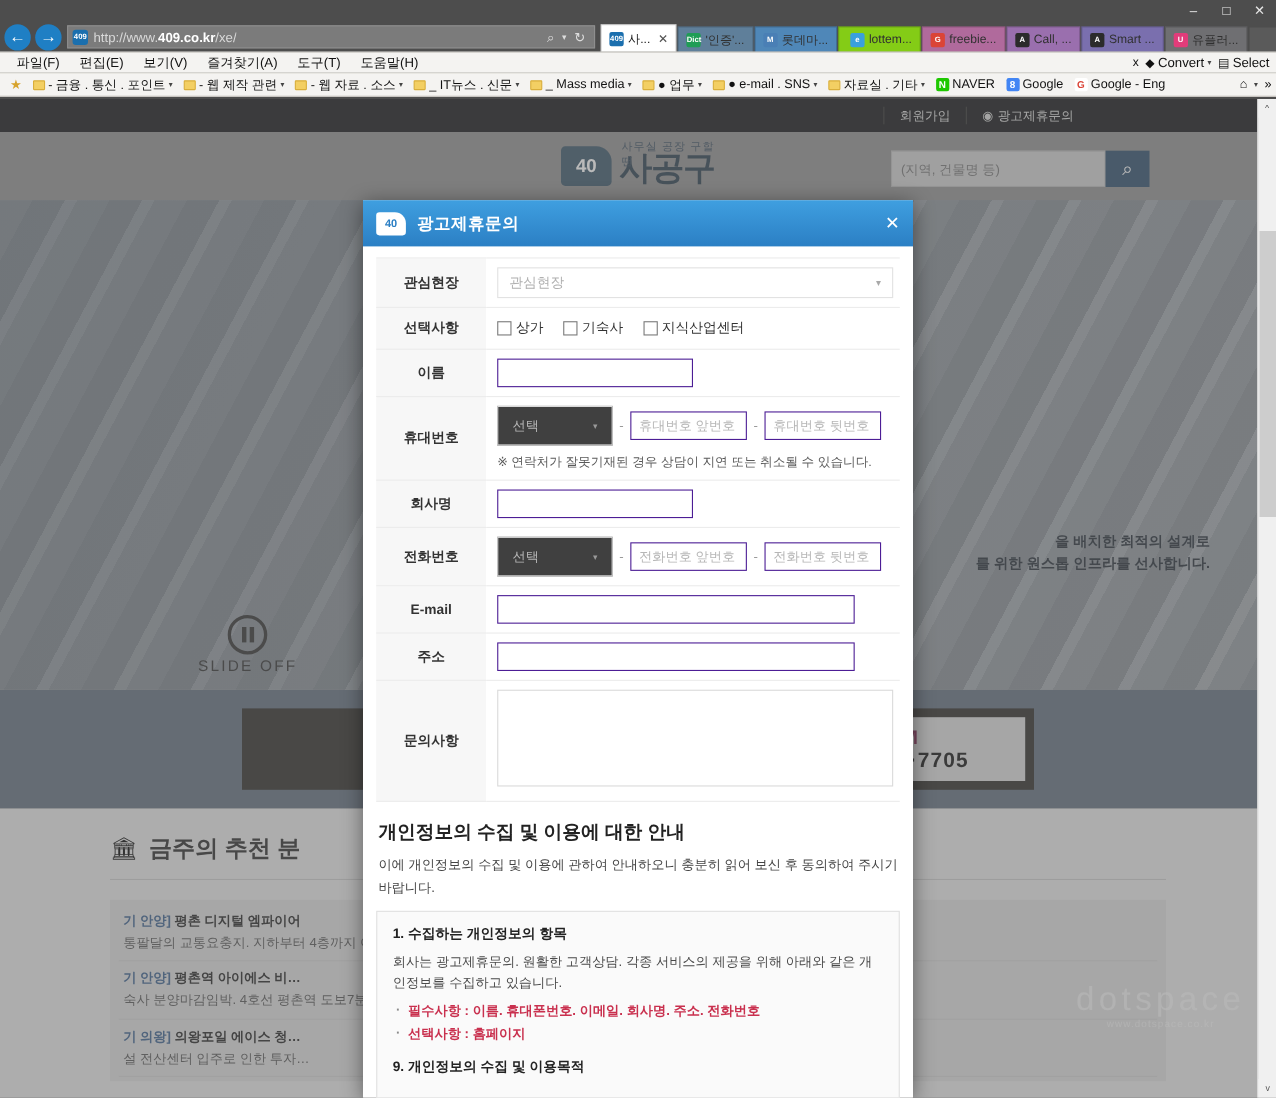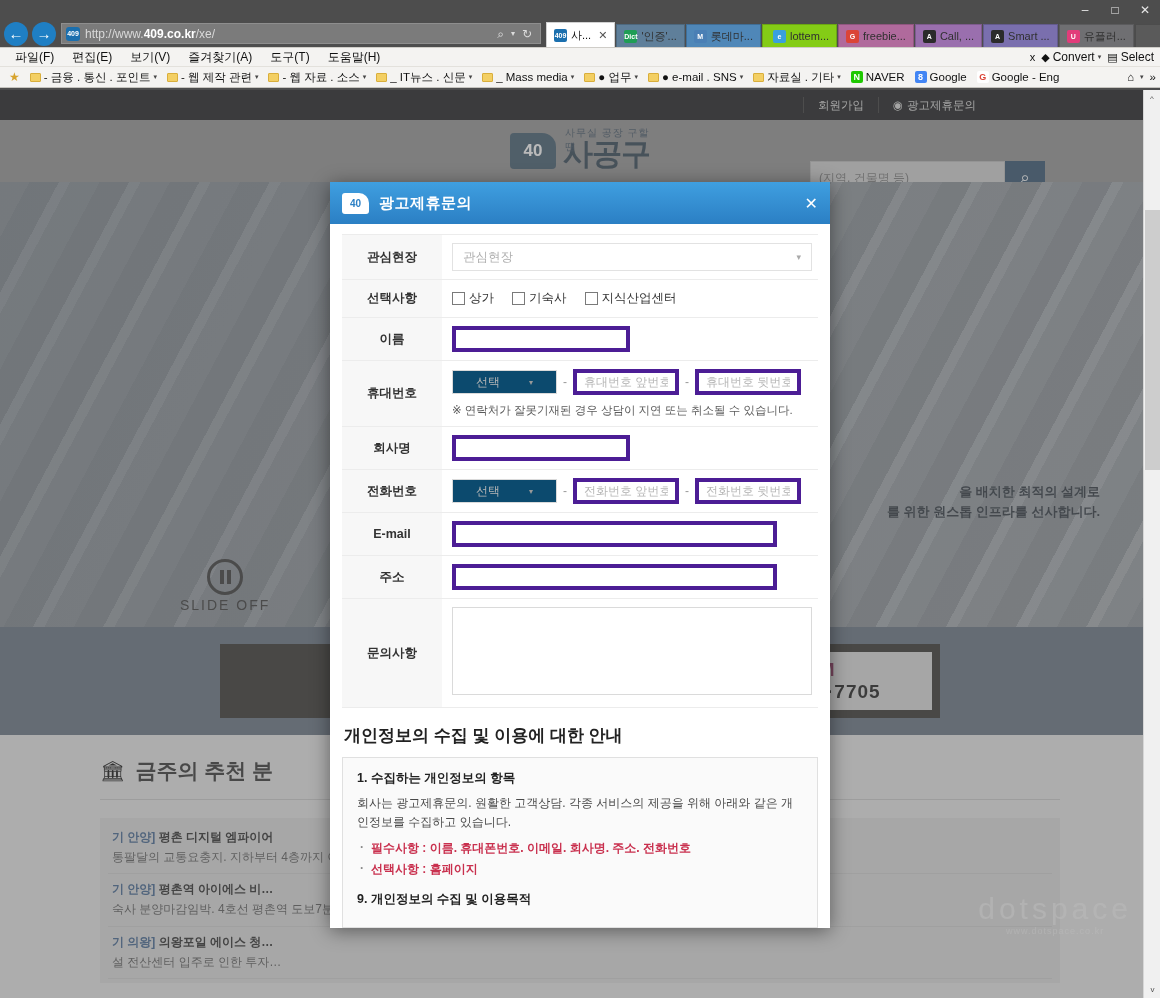--- a/index.html
+++ b/index.html
@@ -103,21 +103,21 @@
     position:relative;
   }
   .logo-wrap { display:flex; align-items:flex-end; gap:7px; }
   .logo-badge {
     width:46px;height:36px;background:#2d5775;color:#fff;font-weight:bold;font-size:17px;
     display:flex;align-items:center;justify-content:center;
     border-radius:4px 14px 4px 4px;
   }
   .logo-ko { font-size:30px; font-weight:800; color:#1f3d57; letter-spacing:-1px; line-height:1;}
   .logo-sub { position:absolute; font-size:10px; color:#34506b; letter-spacing:1px;}
-  .searchbox { position:absolute; right:115px; top:17px; display:flex;margin-top:24px; }
+  .searchbox { position:absolute; right:115px; top:17px; display:flex; }
   .searchbox input {
     width:195px; height:33px; border:1px solid #b9b9b9; background:#cfcfcf;
     font-size:12px; color:#6d6d6d; padding:0 8px; outline:none;
   }
   .searchbtn { width:40px;height:33px;background:#1d4f7c;color:#fff;display:flex;align-items:center;justify-content:center;font-size:17px;}
 
   .hero {
     height:445px; position:relative; overflow:hidden;
     background:
       linear-gradient(115deg, rgba(95,110,125,.55), rgba(120,130,140,.35)),
@@ -200,27 +200,27 @@
   table.fm { width:100%; border-collapse:collapse; table-layout:fixed; }
   table.fm tr { border-bottom:1px solid #ececec; }
   table.fm tr:first-child { border-top:1px solid #ececec; }
   table.fm th {
     width:100px; background:#f7f7f7; font-size:12.5px; font-weight:700; color:#333;
     text-align:center; padding:10px 4px; vertical-align:middle;
   }
   table.fm td { padding:8px 6px 8px 10px; background:#fff; }
 
   .inp {
-    height:26px; border:4px solid #4c1d95; background:#fff; font-size:12px; color:#444;
+    height:26px; border:1px solid #4c1d95; background:#fff; font-size:12px; color:#444;
     padding:0 7px; outline:none; font-family:inherit;
   }
   .inp::placeholder { color:#b6b6b6; }
   .sel {
-    width:105px; height:24px; border:1px solid #dadada; background:#0c4a6e;
-    font-size:12px; color:#b6b6b6; padding:0 23px; display:flex; align-items:center;
+    width:105px; height:36px; border:1px solid #dadada; background:#404040;
+    font-size:12px; color:#b6b6b6; padding:0 13px; display:flex; align-items:center;
   }
   .sel .ar { margin-left:auto; font-size:8px; color:#999; }
   .wide-sel {
     width:100%; height:28px; border:1px solid #e2e2e2; background:#fff;
     display:flex; align-items:center; padding:0 10px; font-size:12.5px; color:#b0b0b0;
   }
   .wide-sel .ar { margin-left:auto; font-size:9px; color:#a9a9a9;}
   .row-inline { display:flex; align-items:center; gap:6px; }
   .dash { color:#9a9a9a; font-size:12px; }
   .note { font-size:11.5px; color:#5a5a5a; margin-top:8px;}
@@ -587,20 +587,21 @@
             <th>문의사항</th>
             <td>
               <textarea class="ta" style=""></textarea>
             </td>
           </tr>
         </tbody>
           </table>
 
         <div class="pv-title">개인정보의 수집 및 이용에 대한 안내</div>
         <div class="pv-lead">
+          <div>이에 개인정보의 수집 및 이용에 관하여 안내하오니 충분히 읽어 보신 후 동의하여 주시기 바랍니다.</div>
         </div>
 
         <div class="pv-box" id="pvbox">
             <div class="pv-h">1. 수집하는 개인정보의 항목</div>
             <div class="pv-p">회사는 광고제휴문의. 원활한 고객상담. 각종 서비스의 제공을 위해 아래와 같은 개인정보를 수집하고 있습니다.</div>
             <ul class="pv-ul">
               <li>필수사항 : 이름. 휴대폰번호. 이메일. 회사명. 주소. 전화번호</li>
               <li>선택사항 : 홈페이지</li>
             </ul>
             <div class="pv-h mt">9. 개인정보의 수집 및 이용목적</div>

